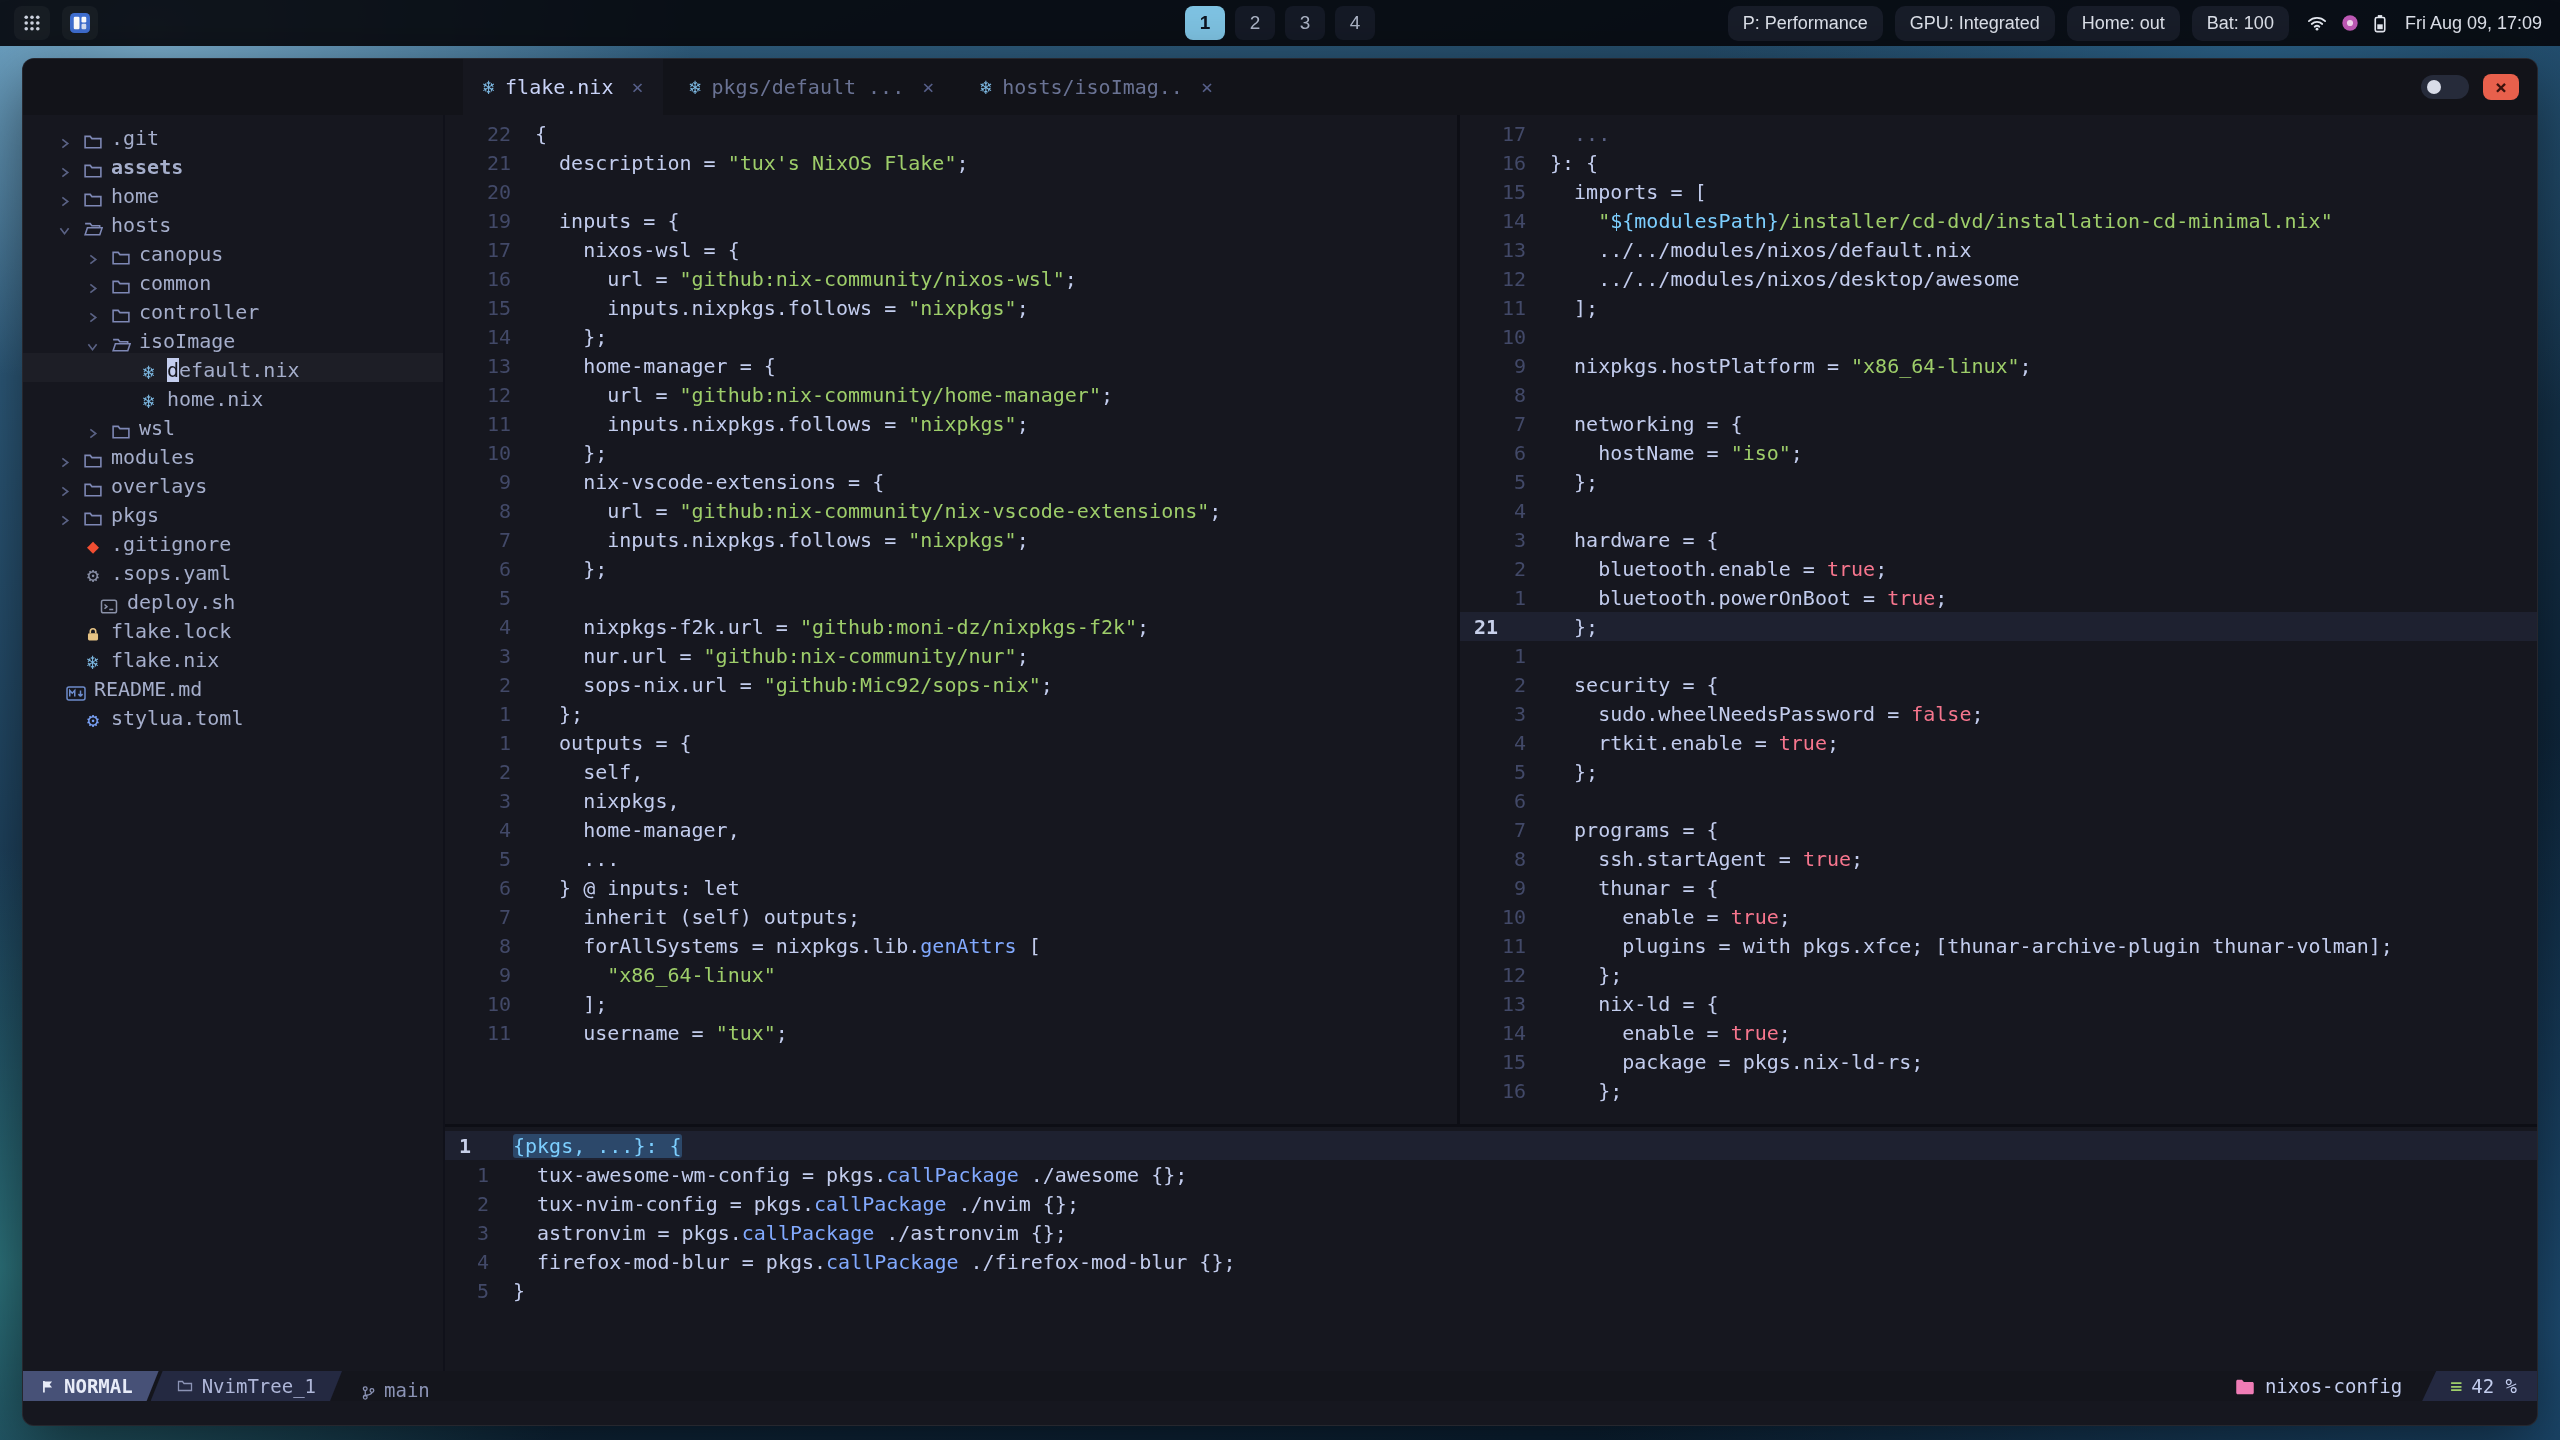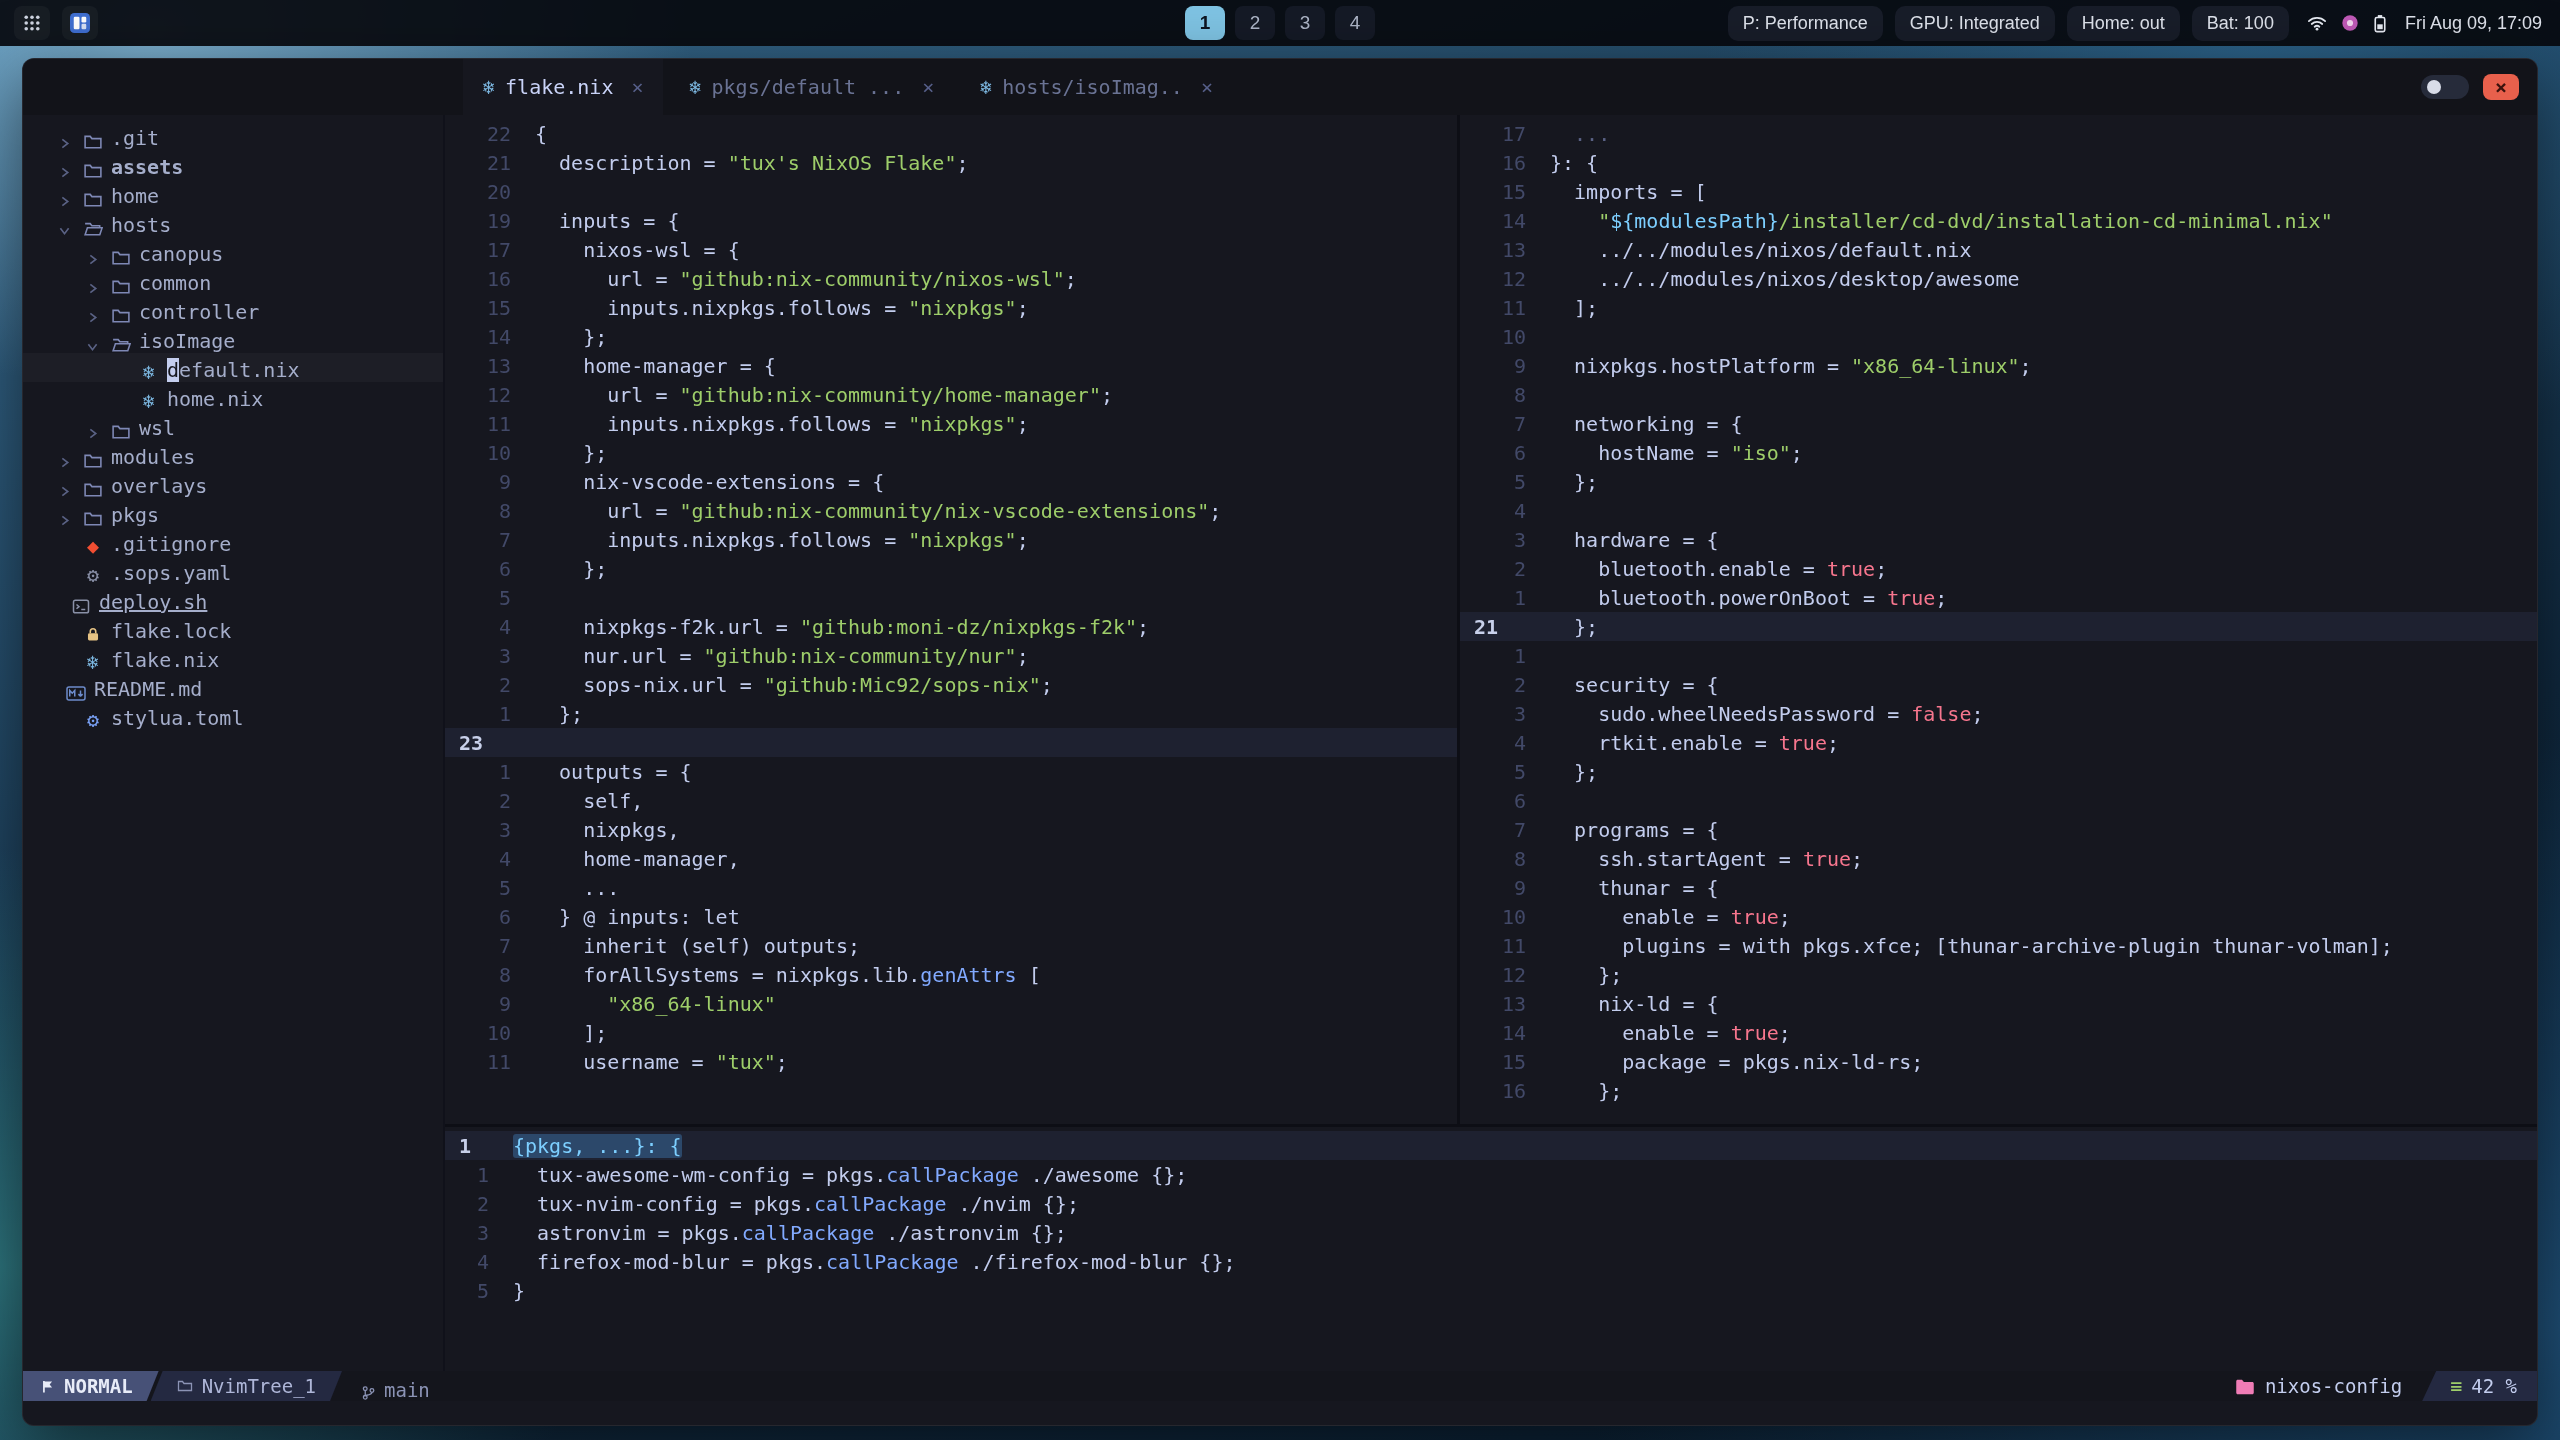--- a/index.html
+++ b/index.html
@@ -420,21 +420,21 @@
           </span>
           <span class="tlabel">.gitignore</span>
         </div>
         <div class="trow" style="padding-left: 28px;">
           <span class="chev"></span>
           <span class="ticon">
             <span class="icn" style="color: rgb(138, 145, 168); font-size: 20px;">⚙</span>
           </span>
           <span class="tlabel">.sops.yaml</span>
         </div>
-        <div class="trow" style="padding-left: 16px; text-decoration: underline;">
+        <div class="trow" style="padding-left: 44px;">
           <span class="chev"></span>
           <span class="ticon">
             <span class="icn">
               <svg width="18" height="15" viewBox="0 0 14 12">
                 <rect x="1" y="1" width="12" height="10" rx="1.5" fill="none" stroke="#8a91a8" stroke-width="1.2"></rect>
                 <path d="M3.4 4.4l2 1.7-2 1.7M7.2 8.4h3.2" fill="none" stroke="#8a91a8" stroke-width="1.2"></path>
               </svg>
             </span>
           </span>
           <span class="tlabel">deploy.sh</span>
@@ -496,21 +496,20 @@
             <div class="cl"><span class="ln">10</span><span class="code"><span class="tk-w">    };</span></span></div>
             <div class="cl"><span class="ln">9</span><span class="code"><span class="tk-w">    nix-vscode-extensions = {</span></span></div>
             <div class="cl"><span class="ln">8</span><span class="code"><span class="tk-w">      url = </span><span class="tk-s">"github:nix-community/nix-vscode-extensions"</span><span class="tk-w">;</span></span></div>
             <div class="cl"><span class="ln">7</span><span class="code"><span class="tk-w">      inputs.nixpkgs.follows = </span><span class="tk-s">"nixpkgs"</span><span class="tk-w">;</span></span></div>
             <div class="cl"><span class="ln">6</span><span class="code"><span class="tk-w">    };</span></span></div>
             <div class="cl"><span class="ln">5</span></div>
             <div class="cl"><span class="ln">4</span><span class="code"><span class="tk-w">    nixpkgs-f2k.url = </span><span class="tk-s">"github:moni-dz/nixpkgs-f2k"</span><span class="tk-w">;</span></span></div>
             <div class="cl"><span class="ln">3</span><span class="code"><span class="tk-w">    nur.url = </span><span class="tk-s">"github:nix-community/nur"</span><span class="tk-w">;</span></span></div>
             <div class="cl"><span class="ln">2</span><span class="code"><span class="tk-w">    sops-nix.url = </span><span class="tk-s">"github:Mic92/sops-nix"</span><span class="tk-w">;</span></span></div>
             <div class="cl"><span class="ln">1</span><span class="code"><span class="tk-w">  };</span></span></div>
-            <div class="cl cur"><span class="ln abs">23</span><span class="code"></span></div>
             <div class="cl"><span class="ln">1</span><span class="code"><span class="tk-w">  outputs = {</span></span></div>
             <div class="cl"><span class="ln">2</span><span class="code"><span class="tk-w">    self,</span></span></div>
             <div class="cl"><span class="ln">3</span><span class="code"><span class="tk-w">    nixpkgs,</span></span></div>
             <div class="cl"><span class="ln">4</span><span class="code"><span class="tk-w">    home-manager,</span></span></div>
             <div class="cl"><span class="ln">5</span><span class="code"><span class="tk-w">    ...</span></span></div>
             <div class="cl"><span class="ln">6</span><span class="code"><span class="tk-w">  } @ inputs: let</span></span></div>
             <div class="cl"><span class="ln">7</span><span class="code"><span class="tk-w">    inherit (self) outputs;</span></span></div>
             <div class="cl"><span class="ln">8</span><span class="code"><span class="tk-w">    forAllSystems = nixpkgs.lib.</span><span class="tk-f">genAttrs</span><span class="tk-w"> [</span></span></div>
             <div class="cl"><span class="ln">9</span><span class="code"><span class="tk-s">      "x86_64-linux"</span></span></div>
             <div class="cl"><span class="ln">10</span><span class="code"><span class="tk-w">    ];</span></span></div>

